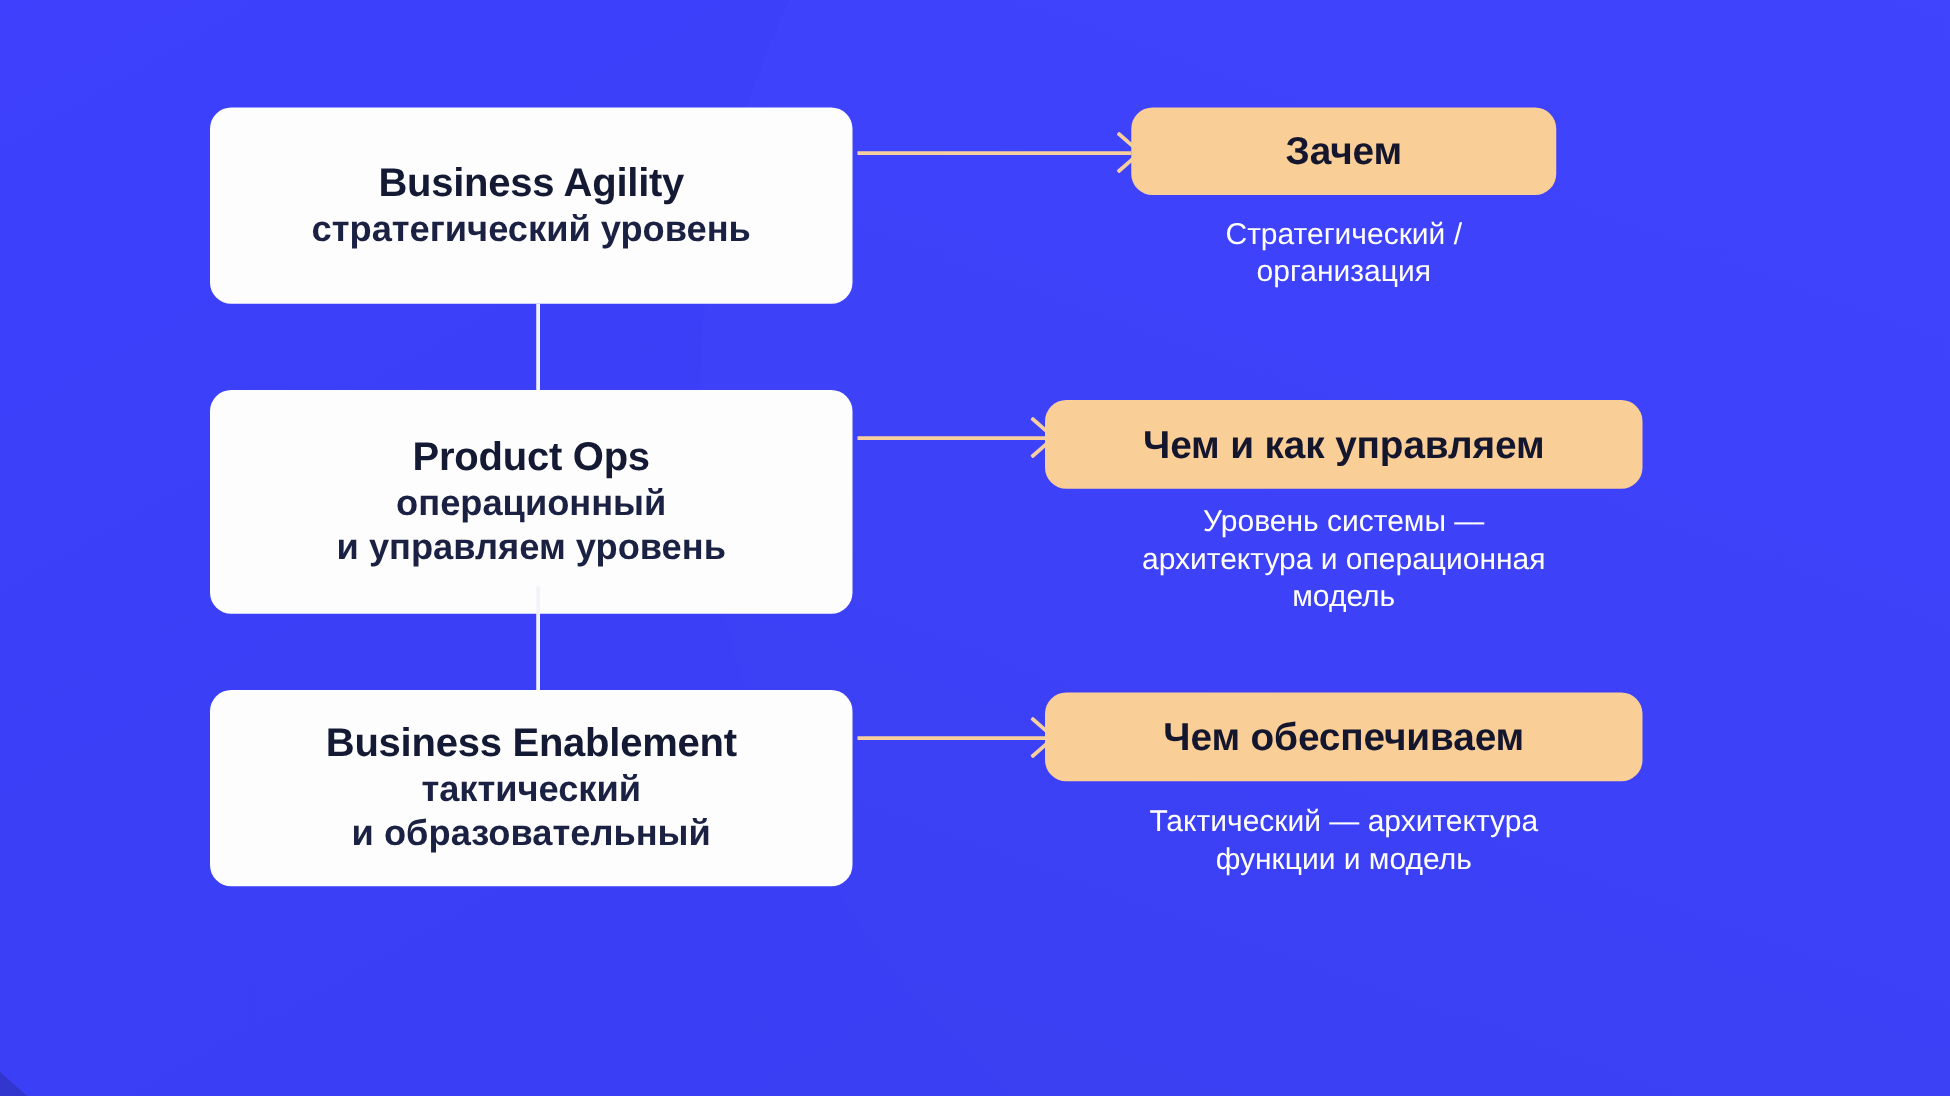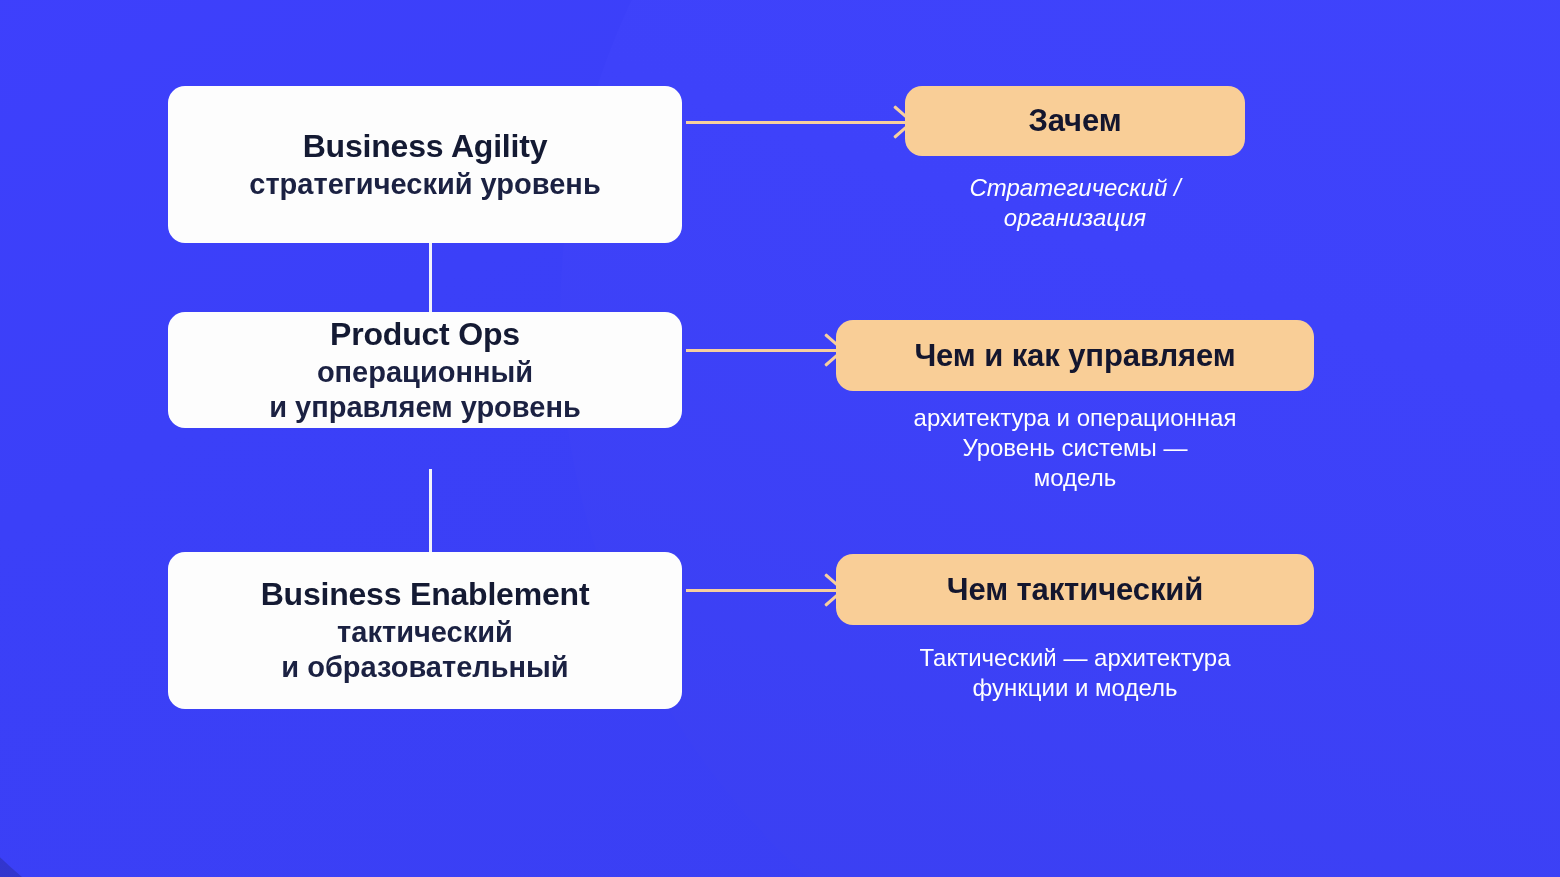--- a/index.html
+++ b/index.html
@@ -64,21 +64,21 @@
     box-sizing: border-box;
     display: flex;
     flex-direction: column;
     align-items: center;
     justify-content: center;
     text-align: center;
     color: #141A33;
     padding: 8px 34px;
   }
   .card-row-1 { top: 86px;  height: 157px; }
-  .card-row-2 { top: 312px; height: 116px; }
+  .card-row-2 { top: 312px; height: 179px; }
   .card-row-3 { top: 552px; height: 157px; }
 
   .card-title {
     font-size: 32px;
     font-weight: 700;
     letter-spacing: -0.2px;
     line-height: 1.16;
     color: #141A33;
     margin-bottom: 2px;
   }
@@ -158,21 +158,21 @@
 
   
   .caption {
     position: absolute;
     color: #FFFFFF;
     font-size: 24px;
     font-weight: 400;
     line-height: 1.25;
     text-align: center;
   }
-  .caption-row-1 { left: 905px; top: 173px; width: 340px; font-style: italic; }
+  .caption-row-1 { left: 905px; top: 173px; width: 340px; }
   .caption-row-2 { left: 836px; top: 403px; width: 478px; }
   .caption-row-3 { left: 836px; top: 643px; width: 478px; }
 </style>
 </head>
 <body>
 
 <div class="stage">
 
   <div class="bg-base"></div>
   <div class="bg-circle-main"></div>
@@ -210,40 +210,40 @@
     <div class="arrow arrow-row-2">
       <div class="arrow-line"></div>
       <div class="arrow-head"></div>
     </div>
 
     <div class="badge badge-row-2">
       <span>Чем и как управляем</span>
     </div>
 
     <div class="caption caption-row-2">
+      <div>Уровень системы —</div>
       <div>архитектура и операционная</div>
-      <div>Уровень системы —</div>
       <div>модель</div>
     </div>
 
     <div class="v-connector v-connector-2"></div>
 
     <div class="card card-row-3">
       <div class="card-title">Business Enablement</div>
       <div class="card-sub">тактический</div>
       <div class="card-sub">и образовательный</div>
     </div>
 
     <div class="arrow arrow-row-3">
       <div class="arrow-line"></div>
       <div class="arrow-head"></div>
     </div>
 
     <div class="badge badge-row-3">
-      <span>Чем тактический</span>
+      <span>Чем обеспечиваем</span>
     </div>
 
     <div class="caption caption-row-3">
       <div>Тактический — архитектура</div>
       <div>функции и модель</div>
     </div>
 
   </div>
 </div>
 

